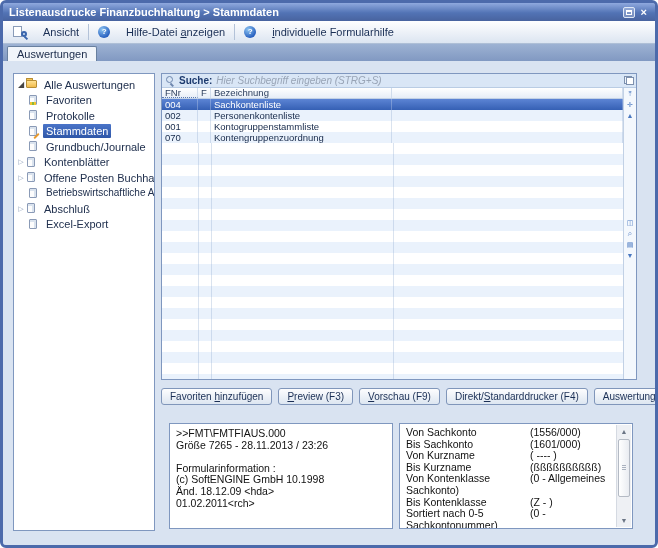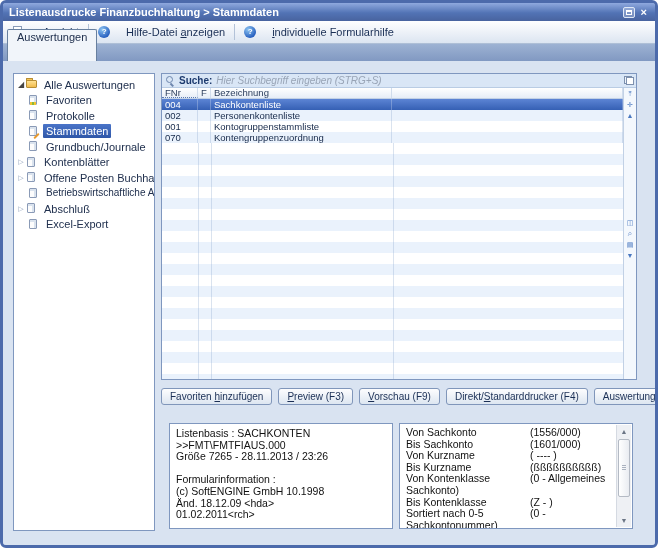--- a/index.html
+++ b/index.html
@@ -41,21 +41,21 @@
     border:2px solid #3a66ad; border-radius:50%; background:#cfe0f4; }
   .icon-view .handle { position:absolute; right:-1px; bottom:0; width:4px; height:2px;
     background:#3a66ad; transform:rotate(45deg); }
   .icon-help { width:12px; height:12px; border-radius:50%;
     background:radial-gradient(circle at 35% 30%, #8cc4f2, #2a62c0 70%);
     color:#fff; font-size:8px; font-weight:bold; text-align:center; line-height:12px;
     display:inline-block; }
   
   .tabstrip { position:absolute; left:0; top:41px; right:0; height:17px;
     background:linear-gradient(#9db2d3, #8199c2); display:flex; align-items:flex-end; }
-  .tab { margin-left:4px; height:32px; padding:0 9px; background:#f1f5fa;
+  .tab { margin-left:4px; height:15px; padding:0 9px; background:#f1f5fa;
     border:1px solid #68809f; border-bottom:none; border-radius:2px 2px 0 0;
     font-size:11px; color:#20304e; line-height:14px; }
   
   .content { position:absolute; left:0; top:58px; right:0; bottom:0; background:#d9e3f1; }
   
   .tree { position:absolute; left:10px; top:12px; width:142px; height:458px;
     background:#fff; border:1px solid #7f97bf; padding-top:3px; overflow:hidden; }
   .titem { display:flex; align-items:center; height:15.5px; font-size:11px; color:#20304e;
     padding-left:2px; white-space:nowrap; }
   .titem .exp { width:10px; font-size:7px; color:#8a9cb8; text-align:center; flex:0 0 10px; }
@@ -308,21 +308,20 @@
 
     <div class="btnrow">
       <button class="pbtn"><span>Favoriten </span><span class="u">h</span><span>inzufügen</span></button>
       <button class="pbtn"><span></span><span class="u">P</span><span>review (F3)</span></button>
       <button class="pbtn"><span></span><span class="u">V</span><span>orschau (F9)</span></button>
       <button class="pbtn"><span>Direkt/</span><span class="u">S</span><span>tandarddrucker (F4)</span></button>
       <button class="pbtn"><span>Auswertung </span></button>
     </div>
 
     <div class="info-left">
-      <div class="ln">Listenbasis : SACHKONTEN</div>
       <div class="ln">&gt;&gt;FMT\FMTFIAUS.000</div>
       <div class="ln">Größe 7265 - 28.11.2013 / 23:26</div>
       <div class="ln"></div>
       <div class="ln">Formularinformation :</div>
       <div class="ln">(c) SoftENGINE GmbH 10.1998</div>
       <div class="ln">Änd. 18.12.09 &lt;hda&gt;</div>
       <div class="ln">01.02.2011&lt;rch&gt;</div>
     </div>
 
     <div class="info-right">

